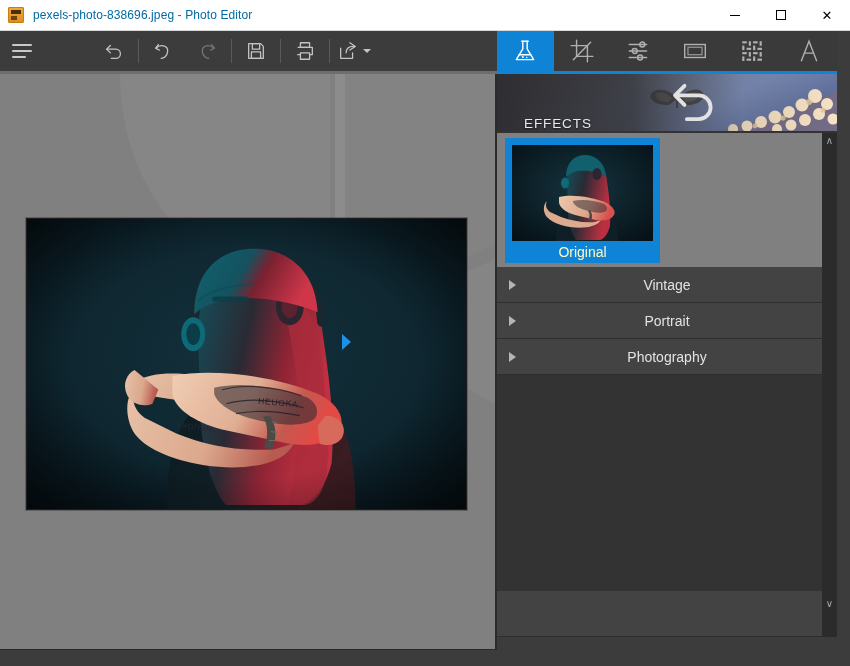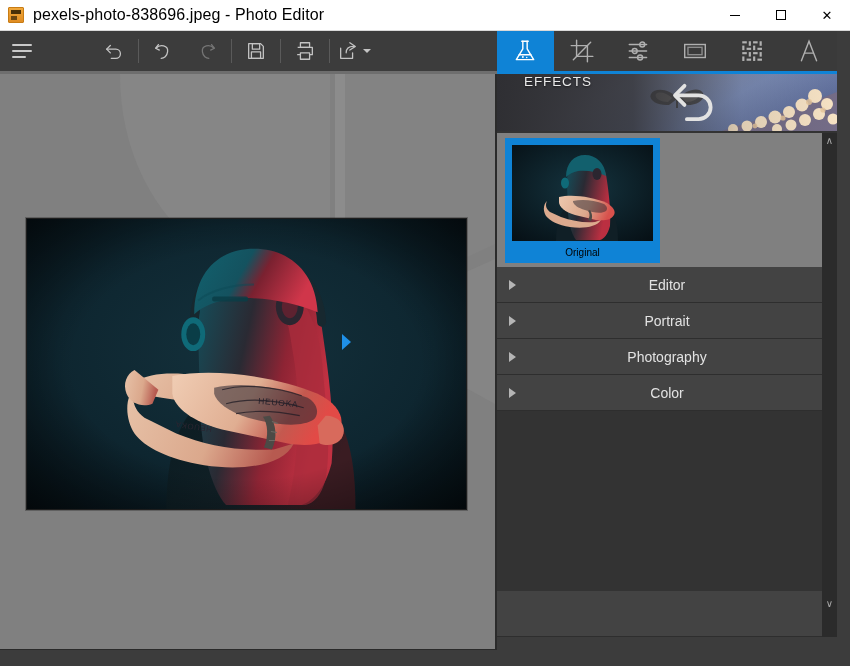--- a/index.html
+++ b/index.html
@@ -24,21 +24,21 @@
   }
   .app-icon::before {
     content:""; position:absolute; left:2px; top:2px; width:10px; height:4px;
     background:#4a3008;
   }
   .app-icon::after {
     content:""; position:absolute; left:2px; top:8px; width:6px; height:4px;
     background:#6b4510;
   }
   .title-text {
-    font-size:16px; color:#000000; letter-spacing:.1px; white-space:nowrap;
+    font-size:12px; color:#0369a1; letter-spacing:.1px; white-space:nowrap;
   }
   .win-btns { margin-left:auto; display:flex; height:31px; }
   .win-btn {
     width:46px; height:31px; display:flex; align-items:center; justify-content:center;
   }
   .glyph-min { width:10px; height:1px; background:#000; }
   .glyph-max { width:10px; height:10px; border:1px solid #000; }
   .glyph-close { font-size:13px; color:#000; line-height:1; font-family:"DejaVu Sans",sans-serif; }
 
   
@@ -104,40 +104,40 @@
     position:absolute; left:0; top:40px; width:340px; height:3px; background:#0f83d6;
   }
 
   .effects-banner {
     position:absolute; left:0; top:43px; width:340px; height:57px;
     overflow:hidden; background:#2a2a2f;
   }
   .effects-banner svg { position:absolute; inset:0; width:340px; height:57px; }
   .effects-label {
     position:absolute; left:27px; top:0; height:57px;
-    display:flex; align-items:flex-start; gap:9px; z-index:3;
+    display:flex; align-items:flex-end; gap:9px; z-index:3;
   }
   .effects-label .txt {
     font-size:13.5px; color:#e9e9e9; letter-spacing:.9px;
     text-shadow:0 1px 2px rgba(0,0,0,.6);
   }
 
   .thumb-strip {
     position:absolute; left:0; top:102px; width:325px; height:134px;
     background:#808080;
   }
   .thumb {
     position:absolute; left:8px; top:5px; width:155px; height:125px;
     background:#0f83d6; padding:7px 7px 0 7px; cursor:pointer;
   }
   .thumb-img { width:141px; height:96px; overflow:hidden; background:#0d1f26; }
   .thumb-img svg { display:block; width:100%; height:100%; }
   .thumb-cap {
     height:22px; display:flex; align-items:center; justify-content:center;
-    font-size:10px; color:#000000;
+    font-size:14px; color:#fef9c3;
   }
 
   .scrollbar {
     position:absolute; left:325px; top:102px; width:15px; height:134px;
     background:#2b2b2b; display:flex; flex-direction:column; align-items:center;
     justify-content:space-between; padding:3px 0; cursor:pointer;
   }
   .sb-arrow { font-size:10px; color:#a8a8a8; line-height:1; font-family:"DejaVu Sans",sans-serif; }
 
   .cat-list { position:absolute; left:0; top:236px; width:340px; }
@@ -557,34 +557,30 @@
     </div>
 
     <div class="scrollbar">
       <span class="sb-arrow">∧</span>
       <span></span>
     </div>
 
     <div class="cat-list">
       <div class="cat-row">
         <span class="tri"></span>
-        <span class="lbl">Editor</span>
+        <span class="lbl">Vintage</span>
       </div>
       <div class="cat-row">
         <span class="tri"></span>
         <span class="lbl">Portrait</span>
       </div>
       <div class="cat-row">
         <span class="tri"></span>
         <span class="lbl">Photography</span>
       </div>
-      <div class="cat-row">
-        <span class="tri"></span>
-        <span class="lbl">Color</span>
-      </div>
     </div>
 
     <div class="cat-tail"></div>
     <div class="panel-bottom"></div>
 
     <div class="panel-scroll-col">
       <div class="psc-down">∨</div>
     </div>
 
     <div class="panel-edge"></div>

